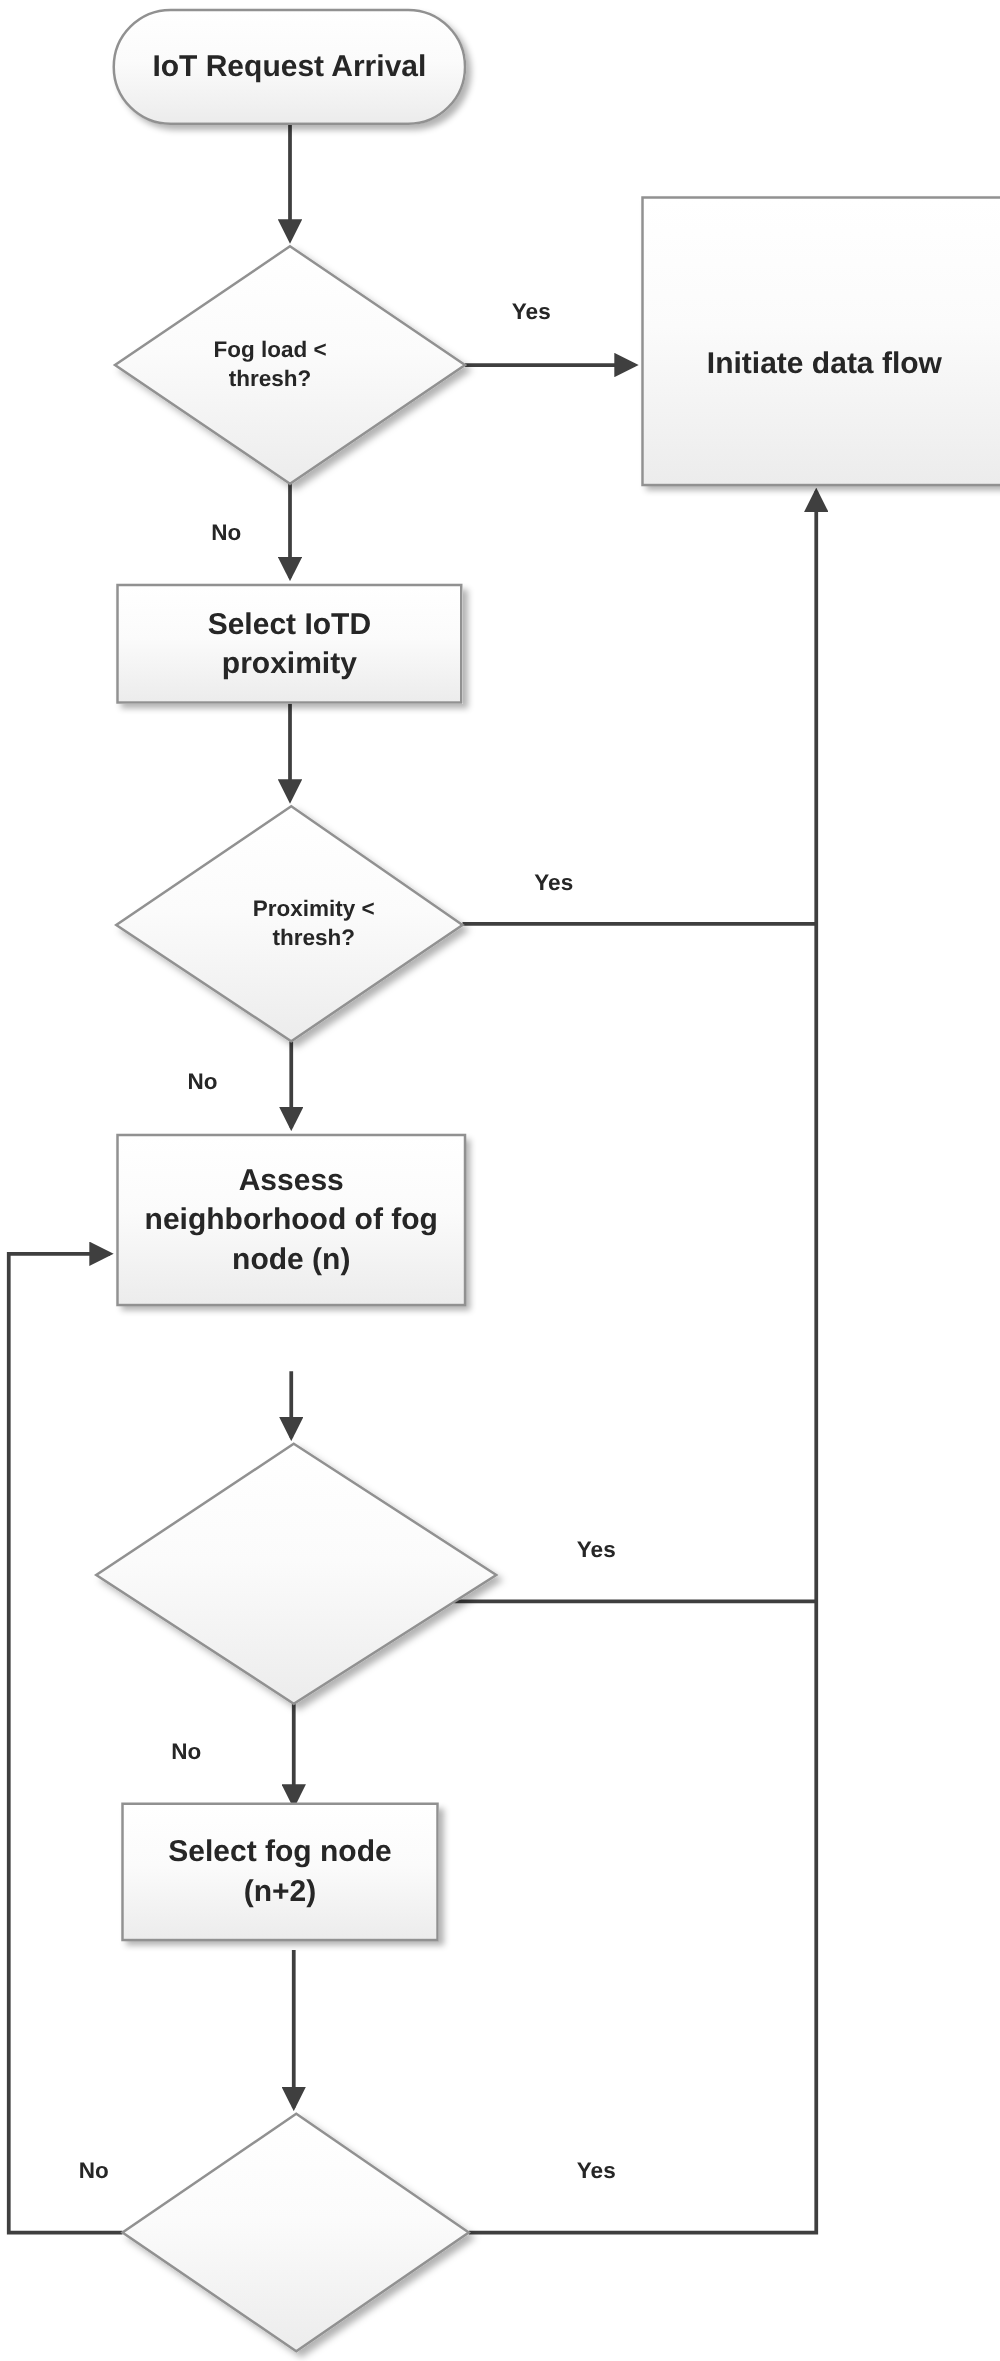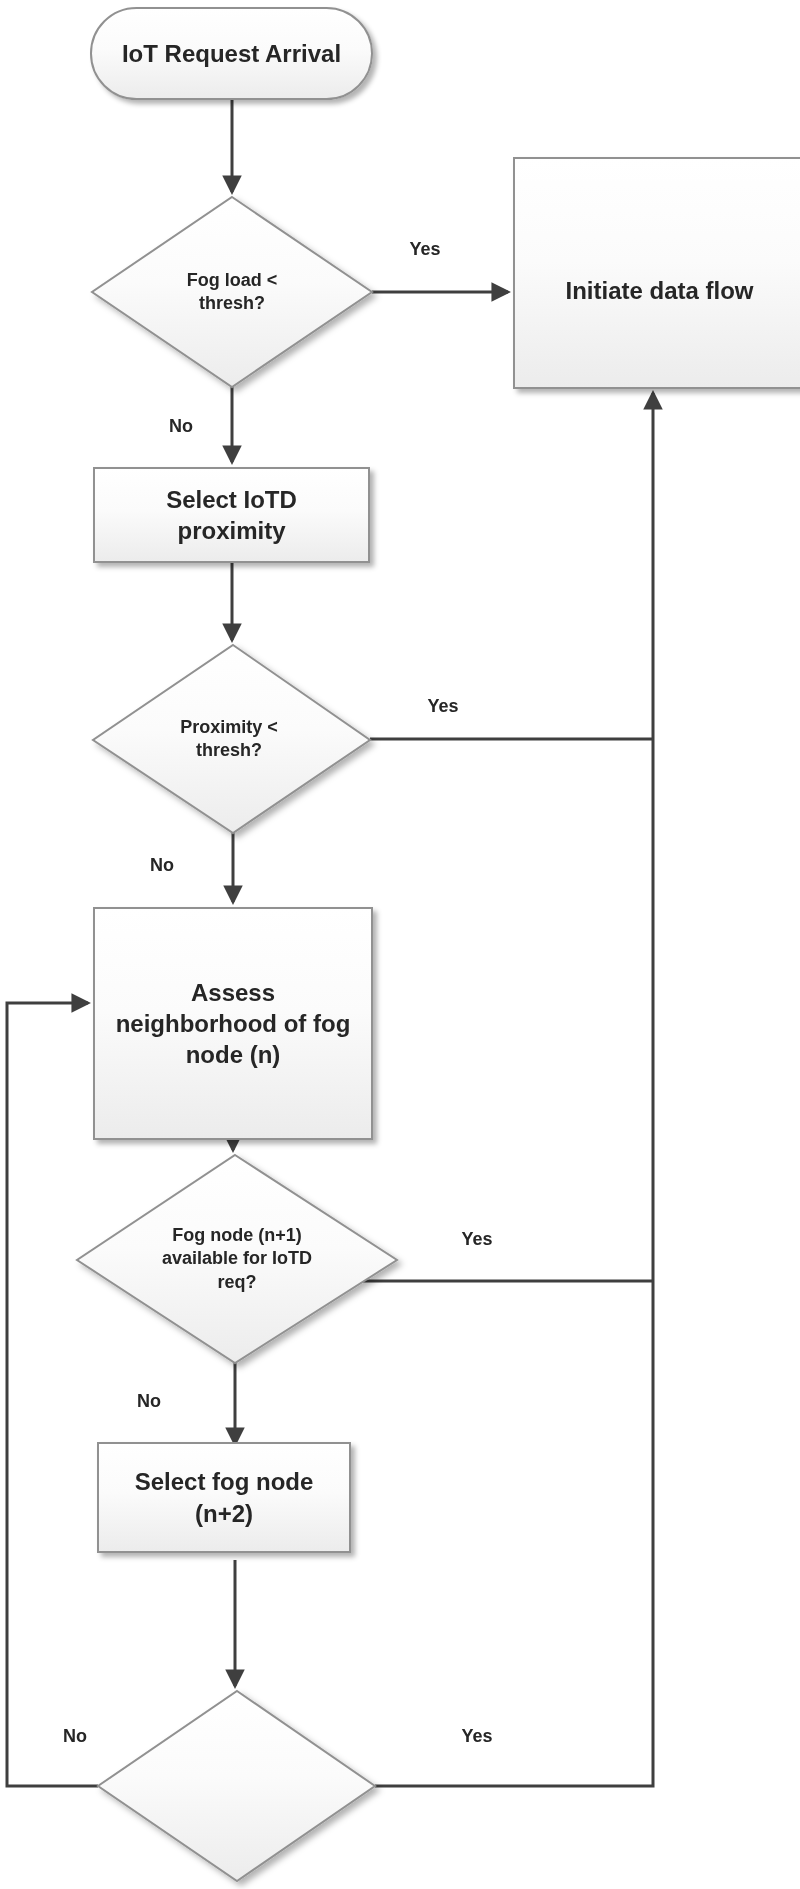--- a/index.html
+++ b/index.html
@@ -88,38 +88,35 @@
 
   <div class="shape" style="left:513px;top:157px;width:293px;height:232px;padding-top:36px;">
     <span class="node-label">Initiate data flow</span>
   </div>
 
   <div class="shape" style="left:93px;top:467px;width:277px;height:96px;">
     <span class="node-label">Select IoTD
 proximity</span>
   </div>
 
-  <div class="shape" style="left:93px;top:907px;width:280px;height:233px;">
+  <div class="shape" style="left:93px;top:907px;width:280px;height:138px;">
     <span class="node-label">Assess
 neighborhood of fog
 node (n)</span>
   </div>
 
   <div class="shape" style="left:97px;top:1442px;width:254px;height:111px;">
     <span class="node-label">Select fog node
 (n+2)</span>
   </div>
 
-  <div class="dlabel" style="left:232px;top:292px;width:220px;">Fog load &lt;
+  <div class="dlabel" style="left:216px;top:292px;width:220px;">Fog load &lt;
 thresh?</div>
-  <div class="dlabel" style="left:229px;top:739px;width:220px;">Proximity &lt;
+  <div class="dlabel" style="left:251px;top:739px;width:220px;">Proximity &lt;
 thresh?</div>
-  <div class="dlabel" style="left:237px;top:1259px;width:270px;">Fog node (n+1)
-available for IoTD
-req?</div>
 
   <div class="elabel" style="left:425px;top:250px;">Yes</div>
   <div class="elabel" style="left:181px;top:427px;">No</div>
   <div class="elabel" style="left:443px;top:707px;">Yes</div>
   <div class="elabel" style="left:162px;top:866px;">No</div>
   <div class="elabel" style="left:477px;top:1240px;">Yes</div>
   <div class="elabel" style="left:149px;top:1402px;">No</div>
   <div class="elabel" style="left:477px;top:1737px;">Yes</div>
   <div class="elabel" style="left:75px;top:1737px;">No</div>
 

